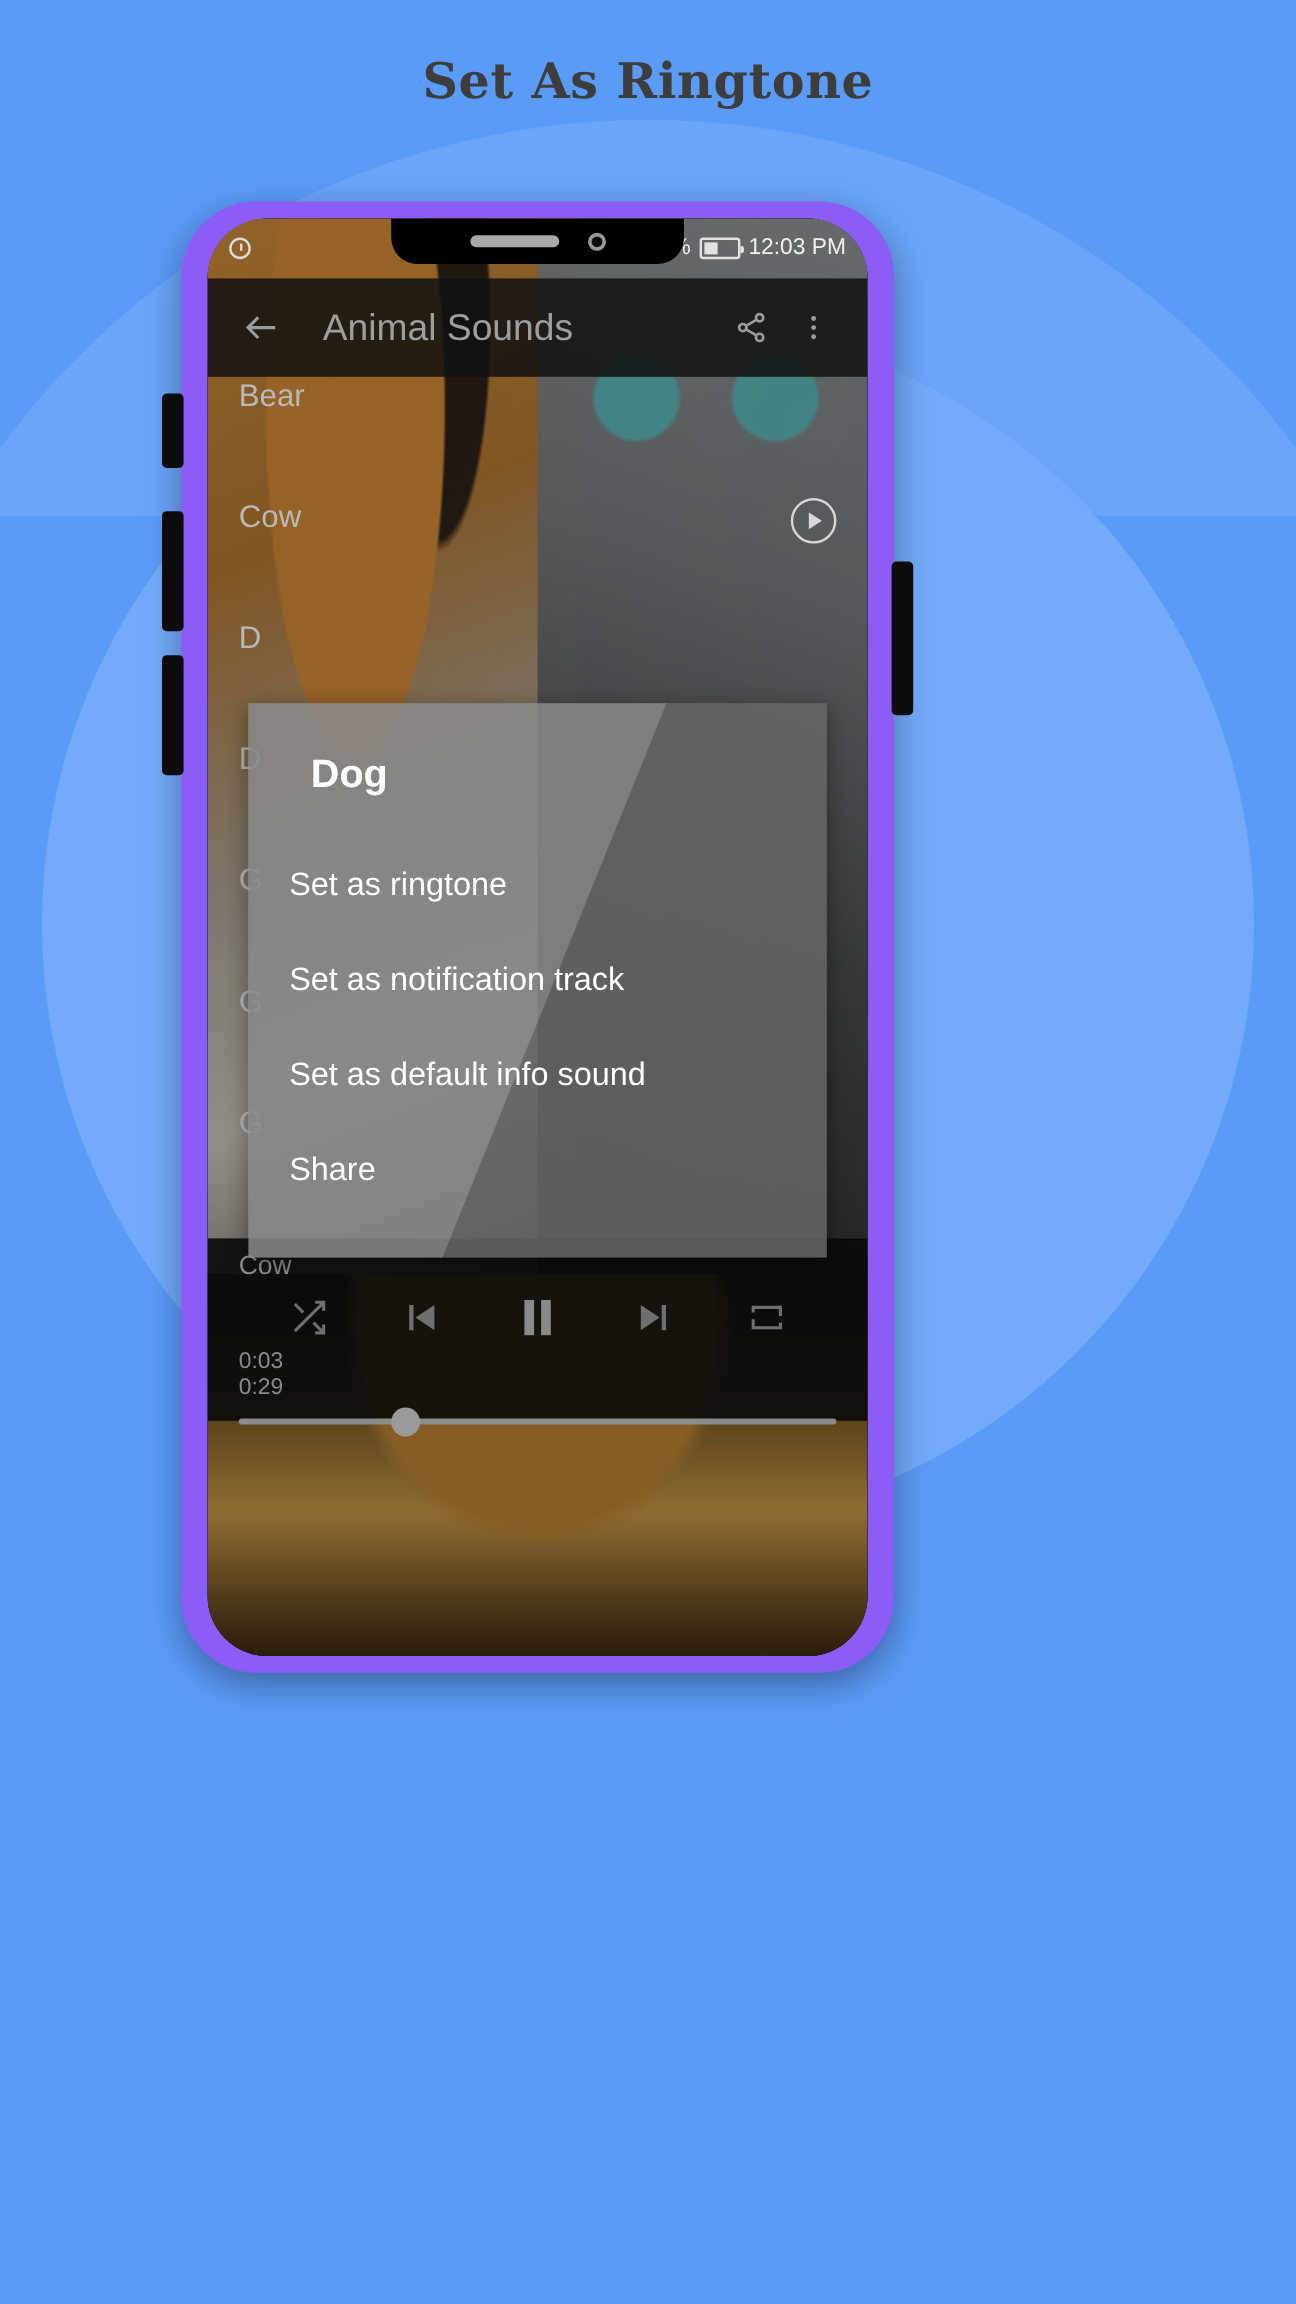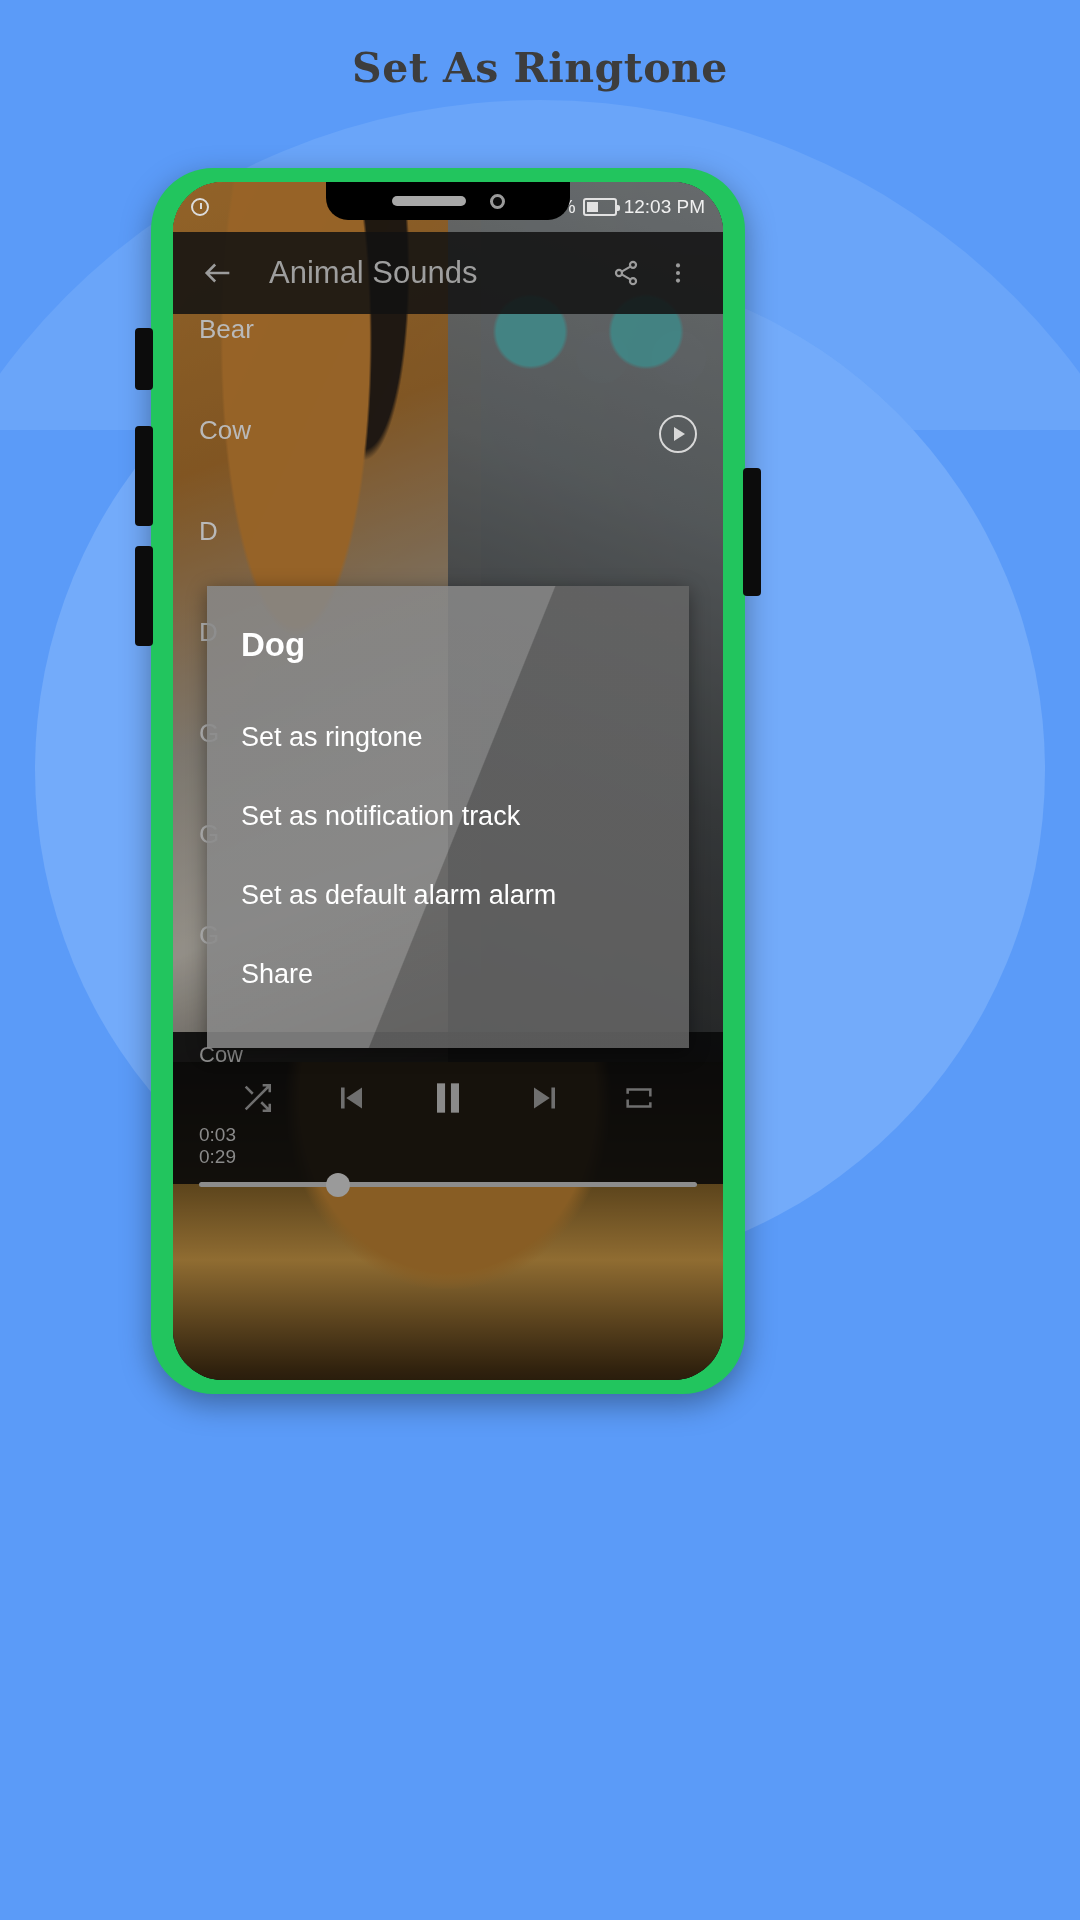--- a/index.html
+++ b/index.html
@@ -44,21 +44,21 @@
     letter-spacing:0.5px;
     color:#3d3d3d;
     z-index:5;
   }
 
   
   .phone {
     position:absolute;
     left:151px; top:168px;
     width:594px; height:1226px;
-    background:#22c55e;
+    background:#8b5cf6;
     border-radius:62px;
     z-index:4;
     box-shadow:0 10px 30px rgba(0,0,0,.35);
   }
   .phone-inner {
     position:absolute;
     left:22px; top:14px; right:22px; bottom:14px;
     background:#000;
     border-radius:50px;
     overflow:hidden;
@@ -219,21 +219,21 @@
     z-index:30;
     padding:40px 0 34px;
     box-shadow:0 4px 18px rgba(0,0,0,.4);
   }
   .dialog .sheen {
     position:absolute; inset:0; pointer-events:none;
     background:linear-gradient(112deg, rgba(255,255,255,.10) 0 52%, rgba(0,0,0,.14) 52.2% 100%);
   }
   .dlg-title {
     color:#ffffff; font-size:33px; font-weight:bold;
-    padding:0 34px; margin-bottom:34px; position:relative;
+    padding:0 52px; margin-bottom:34px; position:relative;
   }
   .dlg-item {
     color:#ffffff; font-size:27px;
     padding:24px 34px; position:relative;
   }
 </style>
 </head>
 <body>
 
 <div class="bg-wrap">
@@ -365,21 +365,21 @@
         <div class="seek">
           <span class="thumb" id="seek-thumb" style="left: 28%;"></span>
         </div>
       </div>
 
       <div class="dialog">
         <div class="sheen"></div>
         <div class="dlg-title">Dog</div>
         <div class="dlg-item">Set as ringtone</div>
         <div class="dlg-item">Set as notification track</div>
-        <div class="dlg-item">Set as default alarm alarm</div>
+        <div class="dlg-item">Set as default info sound</div>
         <div class="dlg-item">Share</div>
       </div>
 
     </div>
 
     <div class="notch">
       <span class="speaker"></span>
       <span class="cam"></span>
     </div>
 

